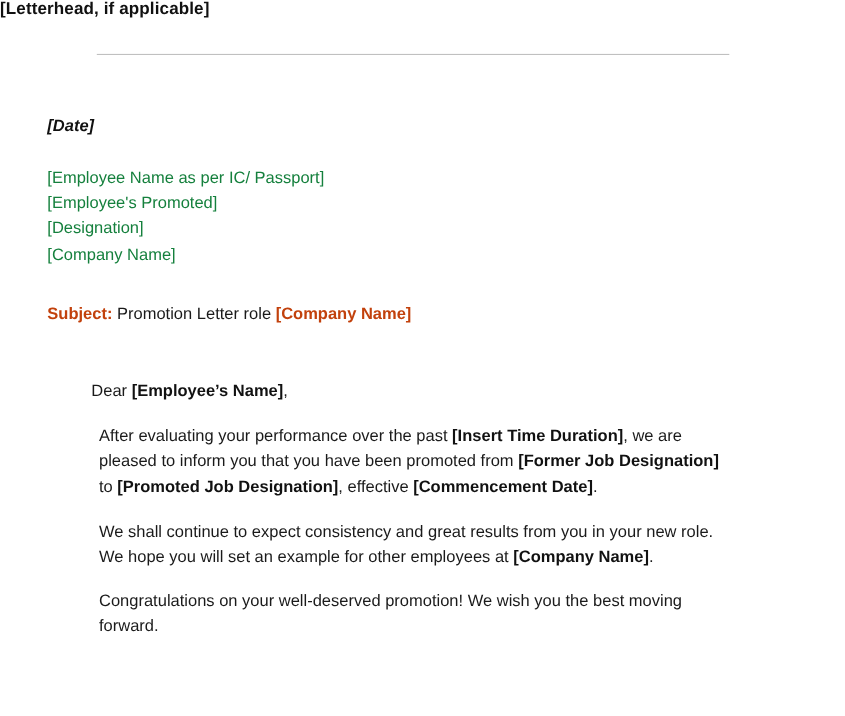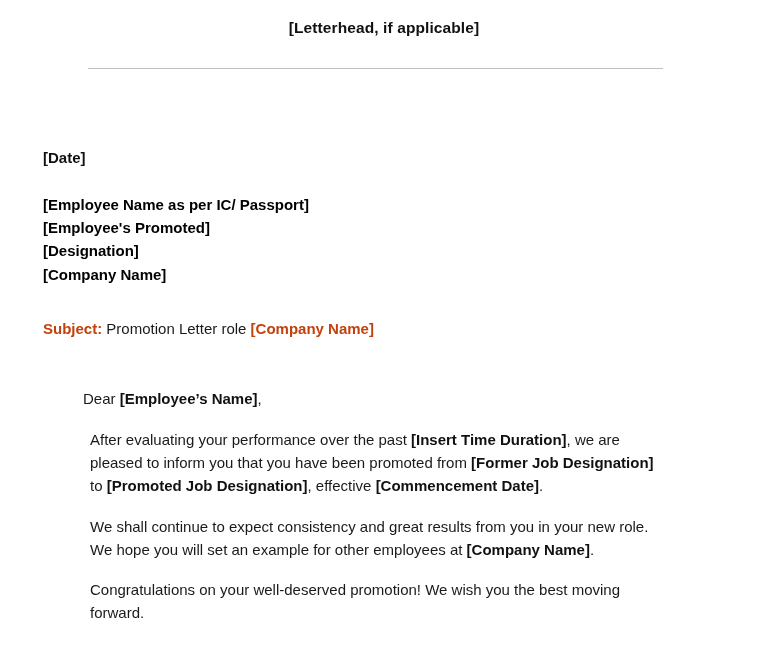--- a/index.html
+++ b/index.html
@@ -15,48 +15,47 @@
     color: #1a1a1a;
     -webkit-font-smoothing: antialiased;
   }
   .page {
     position: relative;
     width: 768px;
     height: 651px;
     box-sizing: border-box;
   }
   .letterhead {
-    text-align: center;
     font-size: 15.5px;
     font-weight: bold;
     letter-spacing: 0.1px;
-    padding-top: 19px;
     color: #111111;
   }
   .divider {
     margin: 31px 105px 0 88px;
     height: 1px;
     background: #c0c0c0;
     border: 0;
   }
   .content {
     padding: 0 108px 0 43px;
   }
   .date-line {
     font-size: 15px;
     font-weight: bold;
     color: #111111;
-    margin-top: 78px;
+    margin-top: 54px;
     line-height: 1.45;
+    font-style: italic;
   }
   .address-block {
     margin-top: 24px;
     font-size: 15px;
-    font-weight: bold;
-    color: #000000;
+    font-weight: normal;
+    color: #15803d;
     line-height: 1.55;
   }
   .address-block div {
     white-space: nowrap;
   }
   .subject-line {
     margin-top: 32px;
     font-size: 15px;
     line-height: 1.5;
     color: #1a1a1a;

